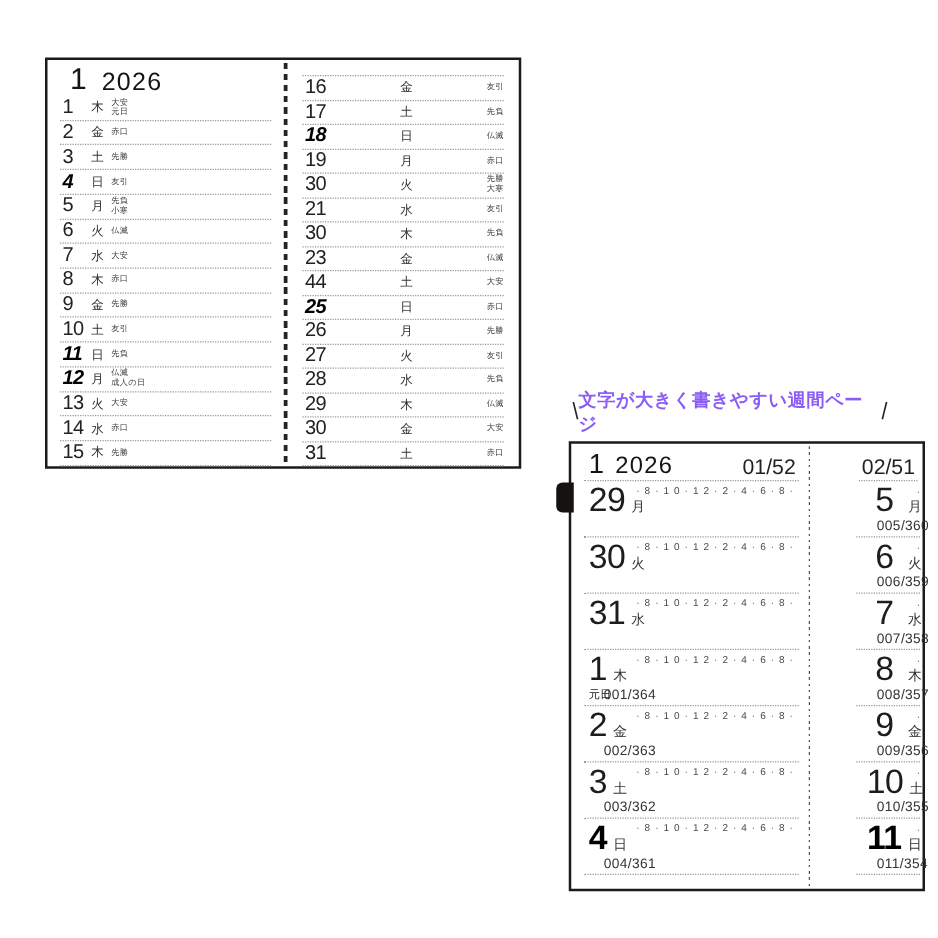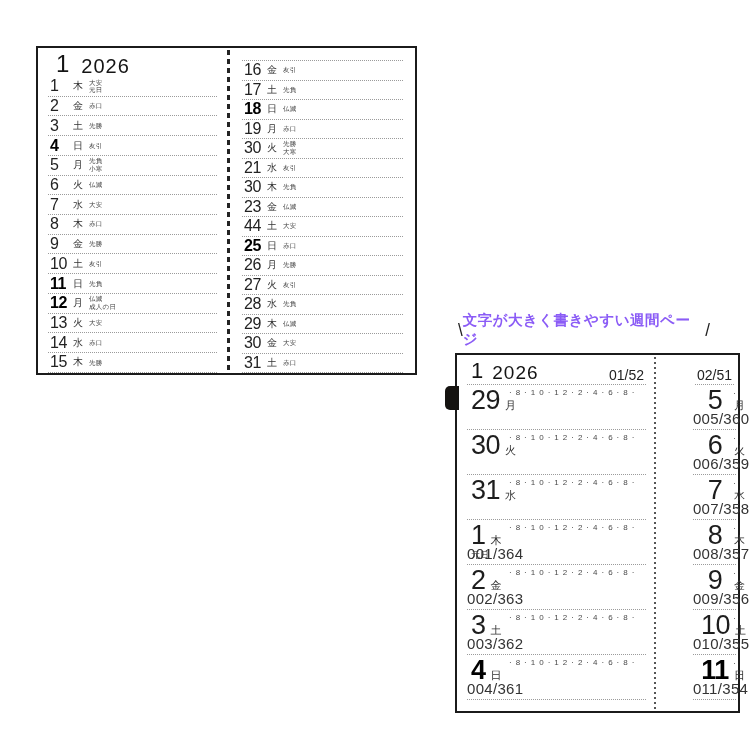--- a/index.html
+++ b/index.html
@@ -14,54 +14,54 @@
   .m-divider { width:3px; background:repeating-linear-gradient(to bottom,#242424 0 5px,transparent 5px 9px); margin-top:2px; margin-bottom:2px; }
   .m-right { flex:1; padding-left:12px; }
   .m-header { height:29px; display:flex; align-items:flex-end; gap:12px; padding:0 10px 1px 8px; }
   .m-month { font-size:24px; line-height:1; color:#141414; }
   .m-year { font-size:20px; line-height:1; letter-spacing:1px; color:#141414; }
   .m-rows { margin-right:10px; }
   .m-spacer { height:13px; border-bottom:1px dotted #9b9b9b; margin-right:12px; }
   .m-right .m-rows { margin-right:12px; }
   .m-row { display:flex; align-items:center; border-bottom:1px dotted #9b9b9b; padding-left:2px; }
   .m-left  .m-row { height:19.73px; }
-  .m-right .m-row { height:19.5px; }
+  .m-right .m-row { height:19.5px;justify-content:space-between; }
   .m-num { width:23px; font-size:16px; line-height:1; color:#222; letter-spacing:-0.5px; }
-  .m-row.bold .m-num { font-weight:700; color:#000; }
+  .m-row.bold .m-num { font-weight:700; color:#000;font-style:italic; }
   .m-wd { width:13px; font-size:10px; color:#333; margin-right:3px; }
   .m-notes { display:flex; flex-direction:column; justify-content:center; font-size:6.5px; line-height:1.2; color:#3a3a3a; letter-spacing:0.3px; }
 
   
   .caption { position:absolute; left:458px; top:317px; width:252px; height:26px;
              display:flex; align-items:center; justify-content:space-between; }
   .cap-mark { font-size:17px; color:#222; font-weight:400; transform:scaleY(1.1); }
   .cap-text { font-size:14.5px; font-weight:700; color:#8b5cf6; letter-spacing:0.5px; }
 
   
   .weekly { position:absolute; left:455px; top:353px; width:285px; height:360px;
             border:2px solid #1b1b1b; background:#fff; display:flex; }
   .w-left { width:203px; position:relative; }
   .w-divider { width:2px; background:repeating-linear-gradient(to bottom,#555 0 2px,transparent 2px 5px); margin:2px 0; }
   .w-right { flex:1; position:relative;margin-left:29px; }
   .w-header { height:30px; display:flex; align-items:flex-end; border-bottom:1px dotted #9b9b9b;
               margin:0 8px 0 10px; padding-bottom:2px; }
   .w-month { font-size:22px; line-height:1; color:#141414; margin-left:4px; }
   .w-year { font-size:19px; line-height:1; letter-spacing:1px; color:#141414; margin-left:9px; }
-  .w-week { margin-left:auto; font-size:14px; line-height:1; color:#222; padding-right:2px; }
+  .w-week { margin-left:auto; font-size:17px; line-height:1; color:#222; padding-right:2px; }
   .wr-header { margin:0 4px 0 10px; }
   .wr-header .w-week { margin-left:2px; }
   .w-row { position:relative; height:45px; border-bottom:1px dotted #9b9b9b; margin:0 8px 0 10px; }
   .w-dayline { position:absolute; left:4px; top:1px; display:flex; align-items:baseline; }
   .w-day { font-size:27px; line-height:1.05; color:#1d1d1d; letter-spacing:-0.5px; }
   .w-row.bold .w-day { font-weight:700; color:#000; }
   .w-wd { font-size:11px; color:#333; margin-left:5px; }
   .w-timeline { position:absolute; left:42px; top:3px; font-size:8px; color:#4a4a4a;
                 letter-spacing:4px; white-space:nowrap; }
   .w-holiday { position:absolute; left:4px; top:29px; font-size:9px; color:#222; }
-  .w-daynum { position:absolute; left:0px; bottom:2px; font-size:15px; color:#333; letter-spacing:0.3px; }
+  .w-daynum { position:absolute; left:16px; bottom:2px; font-size:11px; color:#333; letter-spacing:0.3px; }
   .w-right .w-row { margin:0 2px 0 8px; }
   .w-right .w-dayline { left:8px; }
   .w-right .w-day { min-width:28px; text-align:center; }
   .w-edgedot { position:absolute; right:0px; top:4px; font-size:8px; color:#4a4a4a; }
 
   .w-tab { position:absolute; left:445px; top:386px; width:14px; height:24px;
            background:#151310; border-radius:5px 0 0 5px; z-index:3; }
 </style>
 </head>
 <body>

